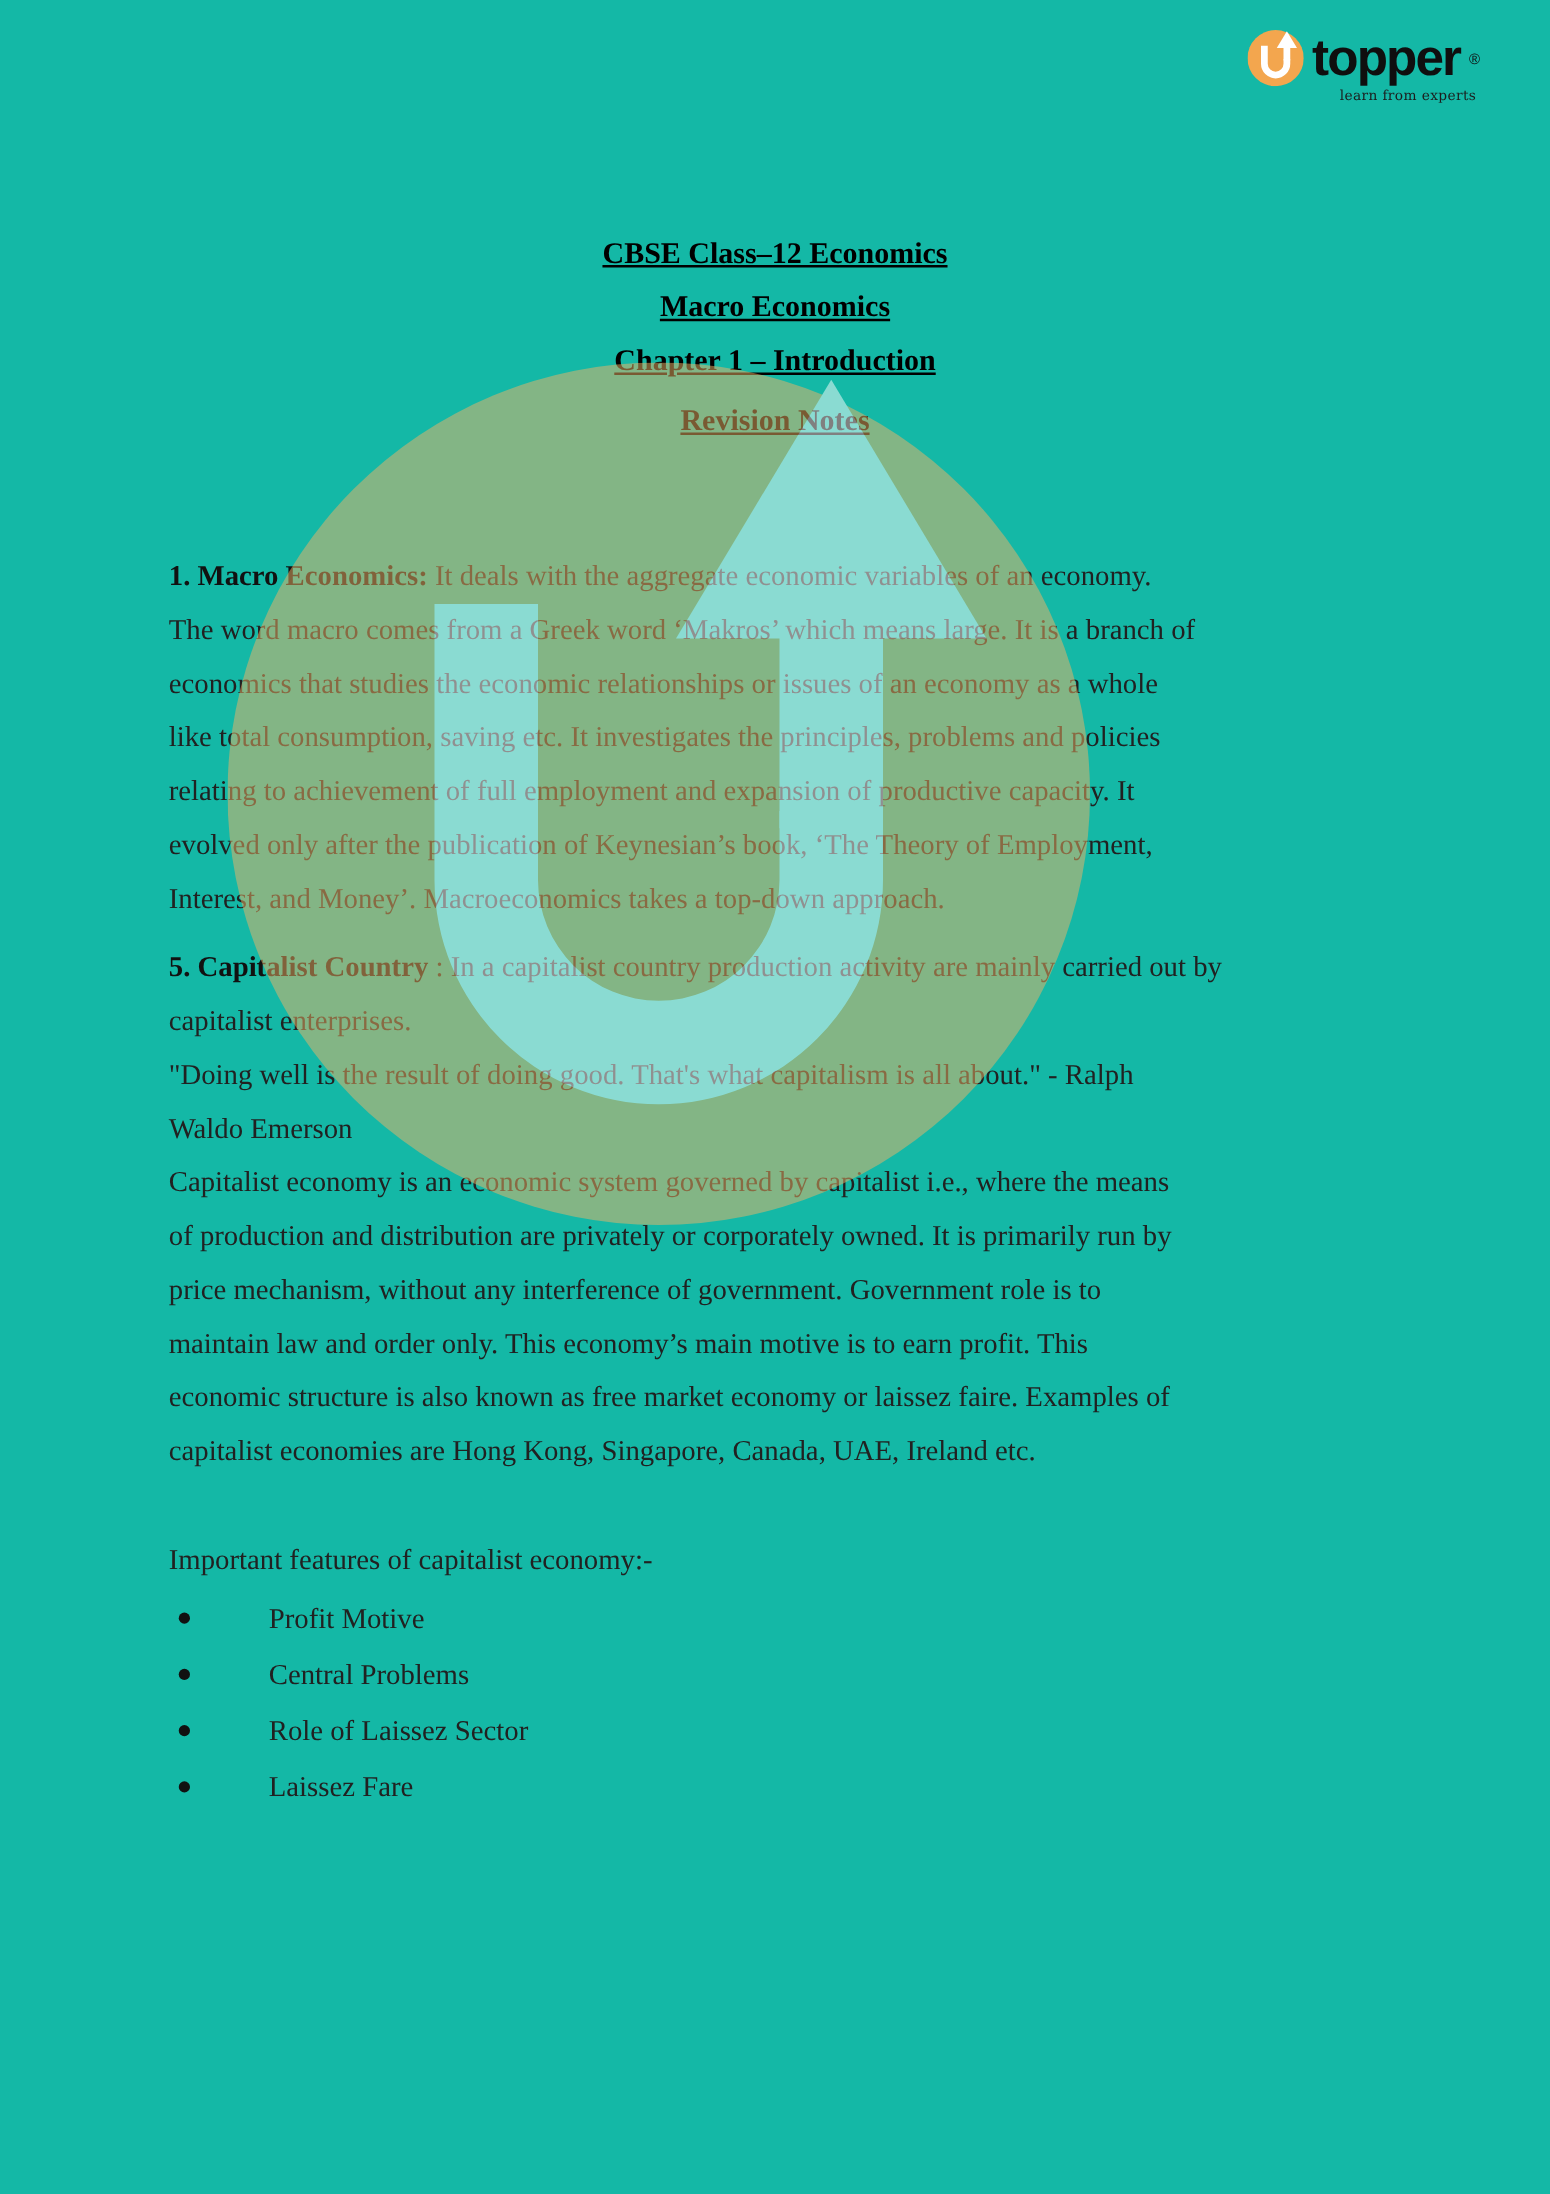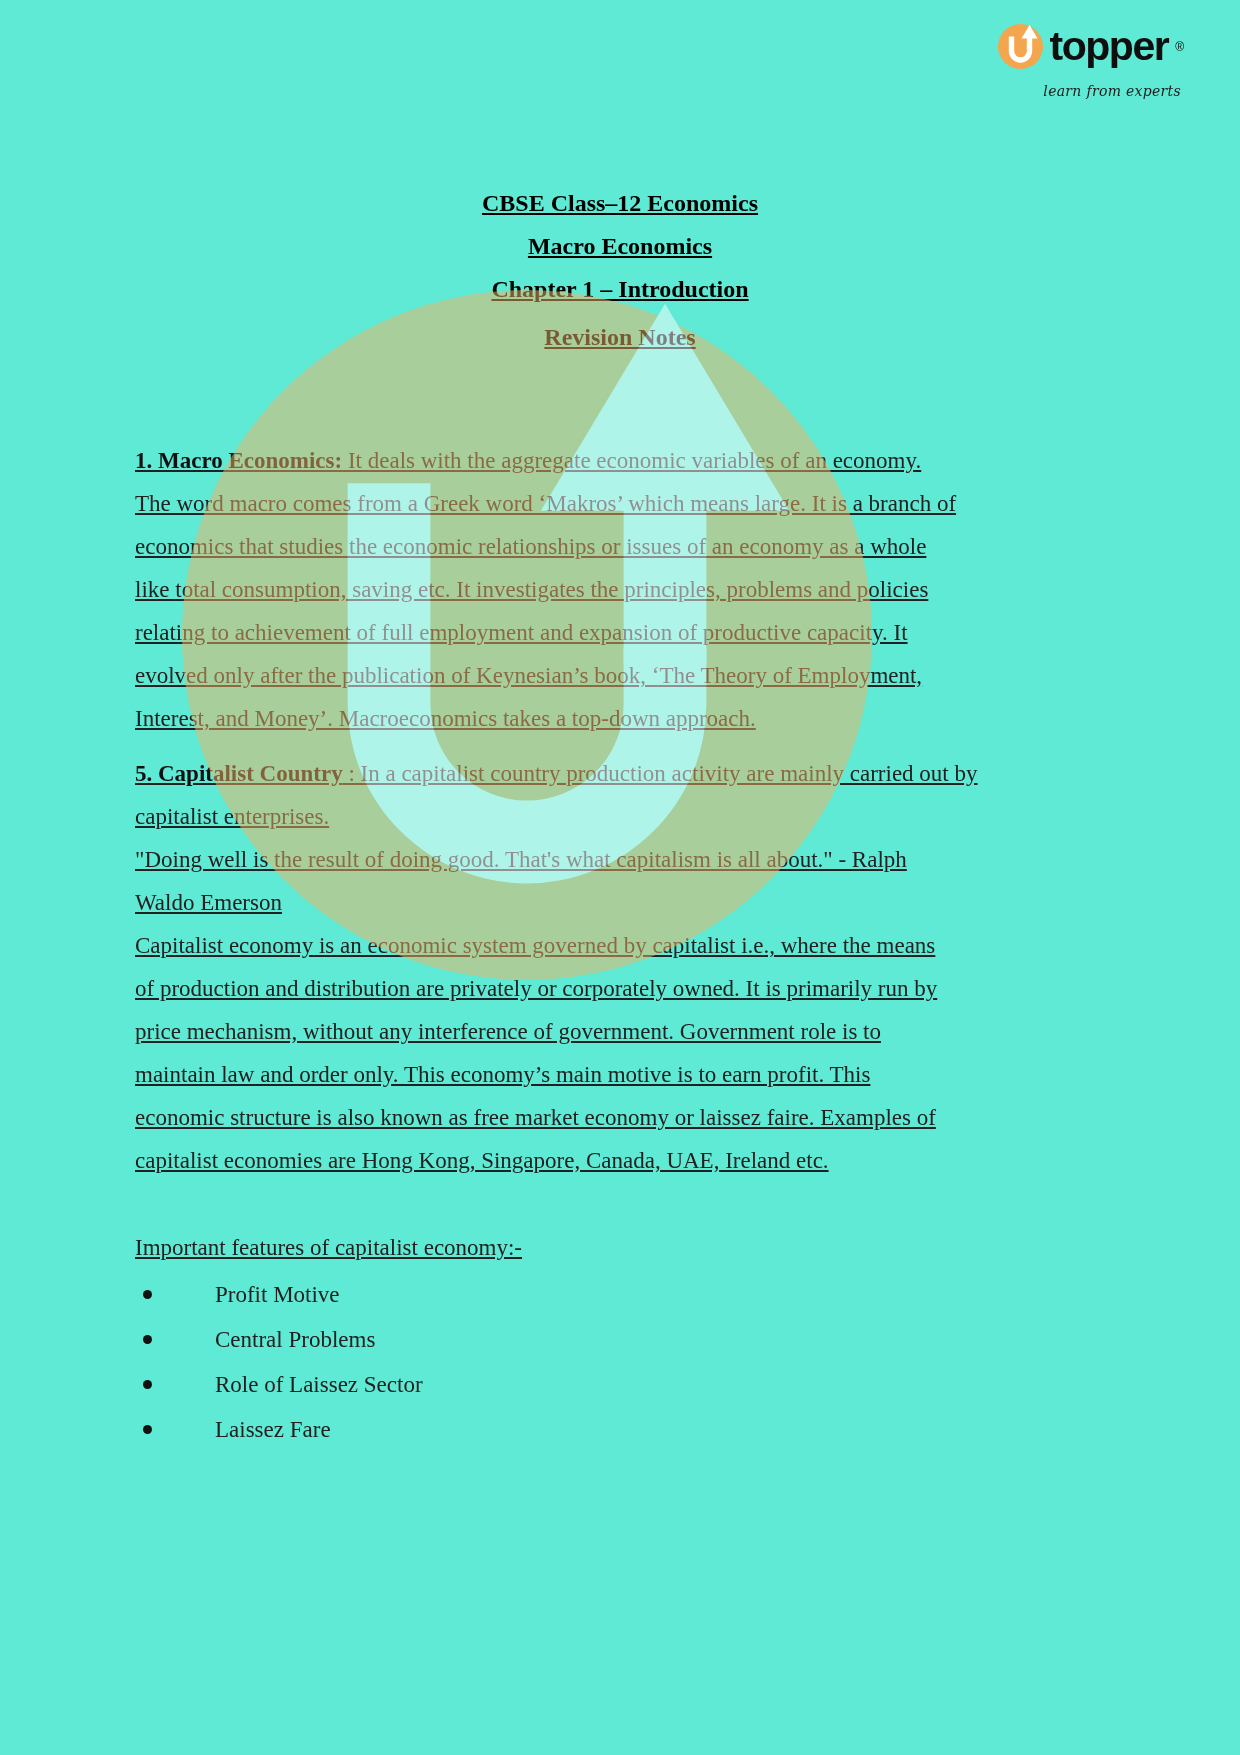--- a/index.html
+++ b/index.html
@@ -1,56 +1,56 @@
 <!DOCTYPE html>
 <html><head>
 <meta charset="utf-8">
 <style>
   html,body{margin:0;padding:0;background:#e9e9e9;}
   .page{
     position:relative;
     width:1240px;height:1755px;
     margin:0 auto;
-    background:#5eead4;
+    background:#14b8a6;
     overflow:hidden;
     font-family:"Liberation Serif","DejaVu Serif",serif;
     color:#212121;
   }
   
   .brand{position:absolute;top:24px;right:56px;text-align:right;}
   .brand-row{display:flex;align-items:center;justify-content:flex-end;gap:7px;}
   .brand-mark{width:45px;height:45px;display:block;}
   .brand-word{
     font-family:"Liberation Sans","DejaVu Sans",sans-serif;
     font-weight:bold;font-size:41px;letter-spacing:-1.5px;
     color:#0f0f0f;line-height:45px;
   }
   .brand-reg{
     font-family:"Liberation Sans",sans-serif;
     font-size:12px;color:#0f0f0f;vertical-align:top;line-height:18px;
   }
   .brand-tagline{
     font-family:"DejaVu Serif","Liberation Serif",serif;
-    font-style:italic;font-size:14px;color:#1c1c1c;
-    margin-top:14px;padding-right:3px;letter-spacing:.3px;
+    font-size:11px;color:#1c1c1c;
+    margin-top:1px;padding-right:3px;letter-spacing:.3px;
   }
   
   .titles{position:absolute;top:182px;left:0;width:100%;text-align:center;z-index:1;}
   .title-line{
     margin:0;font-size:24px;font-weight:bold;color:#000;
     line-height:43px;
     text-decoration:underline;
   }
   .title-line.revision{margin-top:5px;}
   
   .body-col{
     position:absolute;left:135px;top:439px;width:1040px;z-index:1;
     font-size:23px;line-height:43px;
   }
-  .para{margin:0;white-space:pre-line;text-decoration:underline;}
+  .para{margin:0;white-space:pre-line;}
   .para b{color:#111;}
   .block2{margin-top:12px;}
   .features-intro{margin-top:44px;}
   .features-list{list-style:none;margin:4px 0 0 0;padding:0;}
   .features-list li{
     position:relative;padding-left:80px;line-height:43px;margin-bottom:2px;
   }
   .features-list li::before{
     content:"";position:absolute;left:8px;top:17px;
     width:9px;height:9px;border-radius:50%;background:#111;

